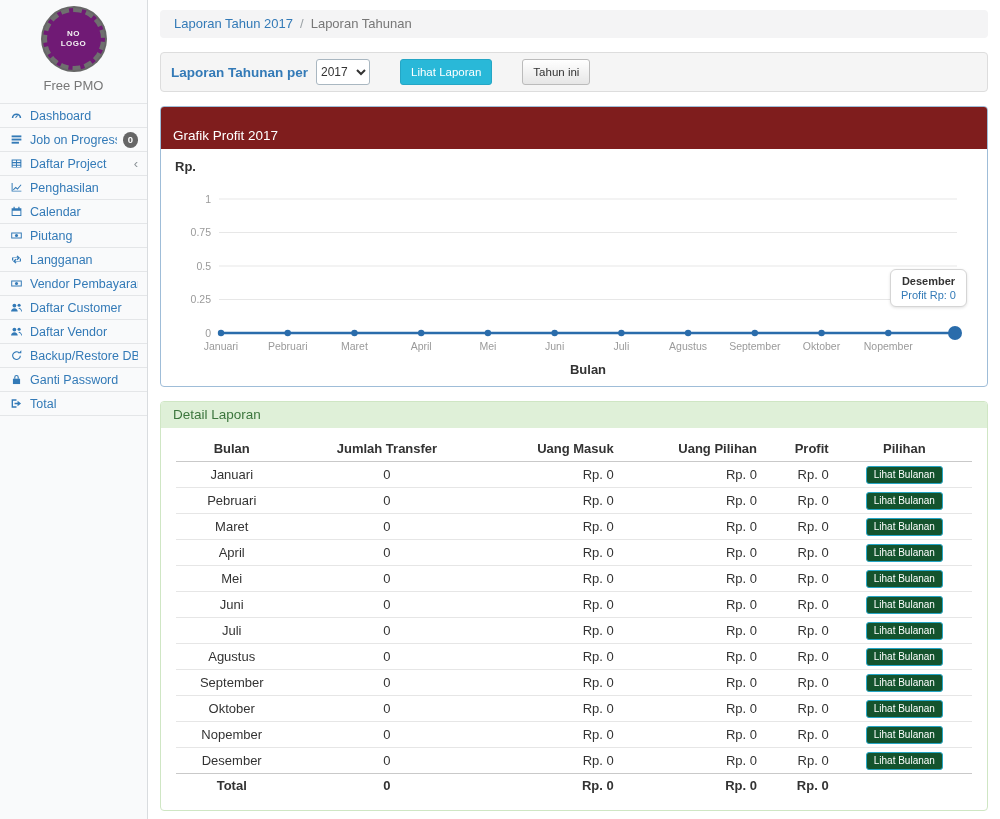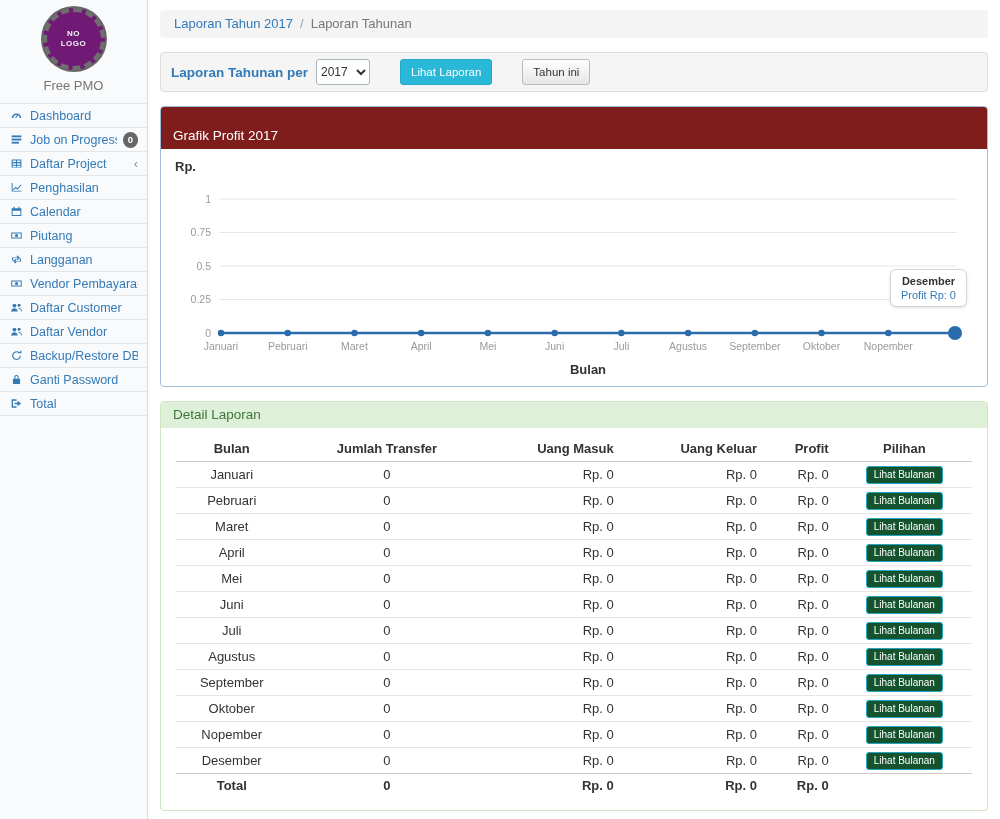--- a/index.html
+++ b/index.html
@@ -296,21 +296,21 @@
               <col style="width:17%">
             <col style="width:18%">
               <col style="width:9%">
               <col style="width:17%">
           </colgroup>
         <thead>
               <tr>
                 <th class="c-center">Bulan</th>
                 <th class="c-center">Jumlah Transfer</th>
                 <th class="c-right">Uang Masuk</th>
-                <th class="c-right">Uang Keluar</th>
+                <th class="c-right">Uang Pilihan</th>
                 <th class="c-right">Profit</th>
                 <th class="c-center">Pilihan</th>
               </tr>
             </thead>
             <tbody>
               <tr>
                 <td class="c-center">Januari</td>
                 <td class="c-center">0</td>
                 <td class="c-right">Rp. 0</td>
                 <td class="c-right">Rp. 0</td>

